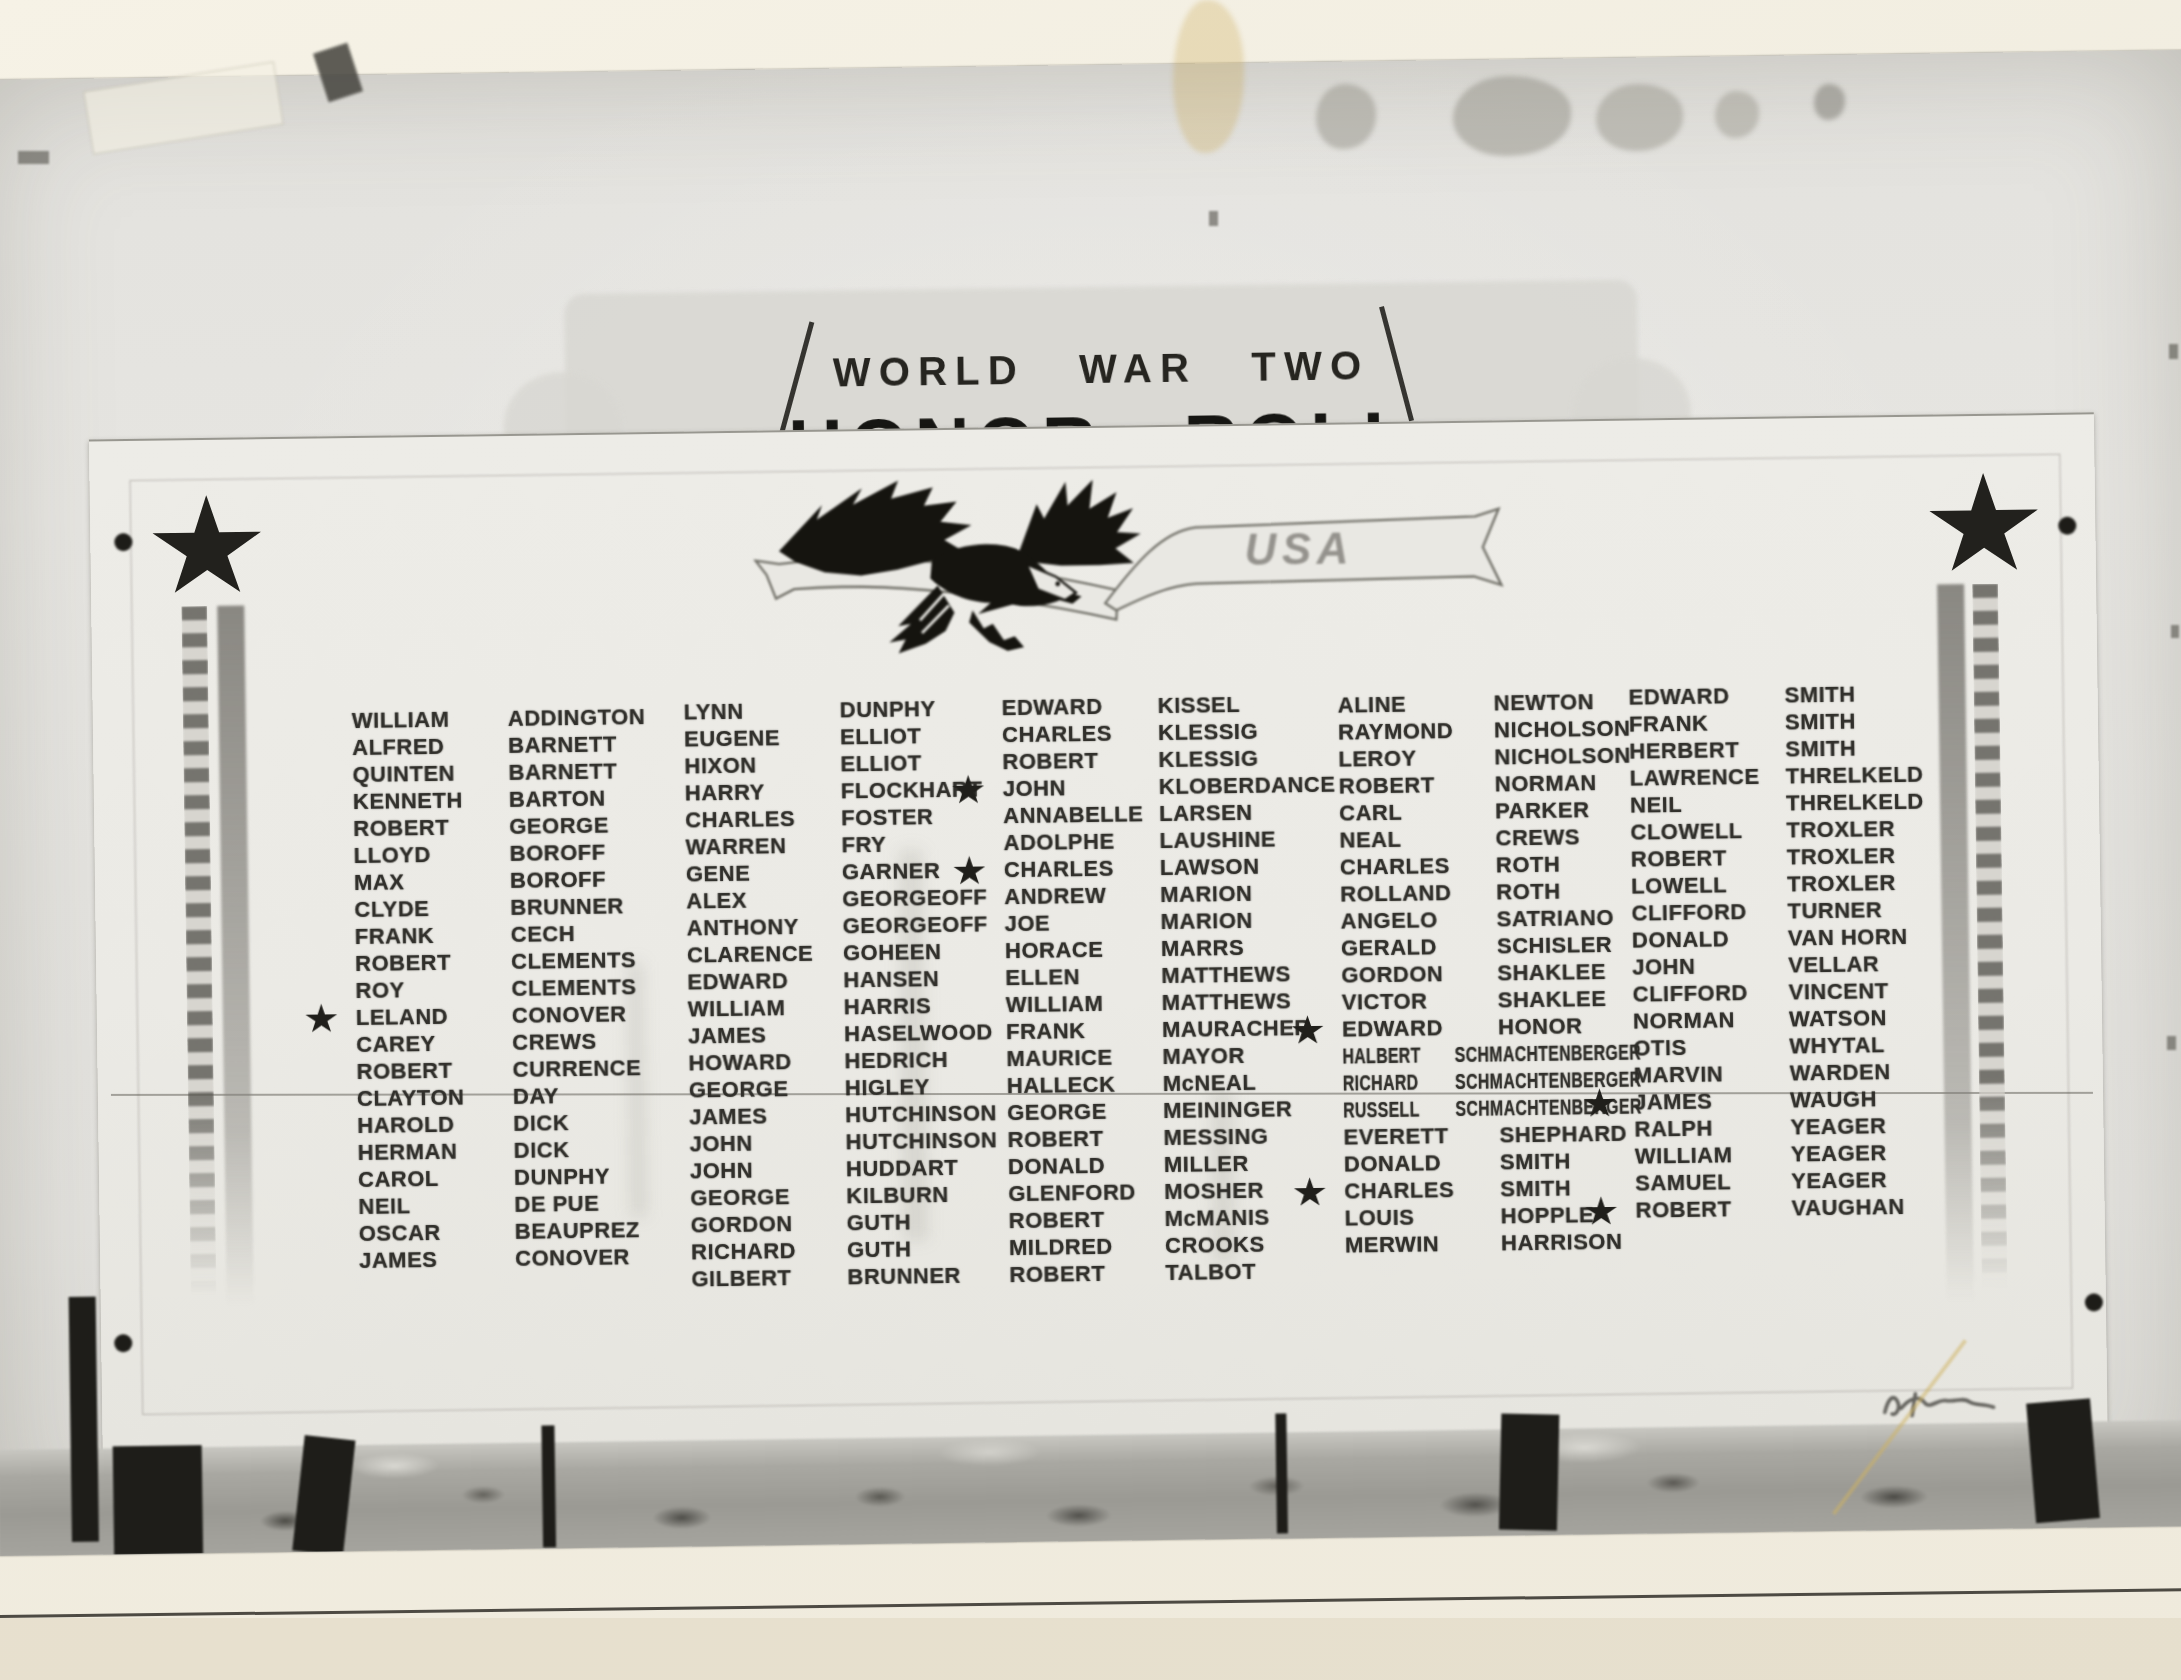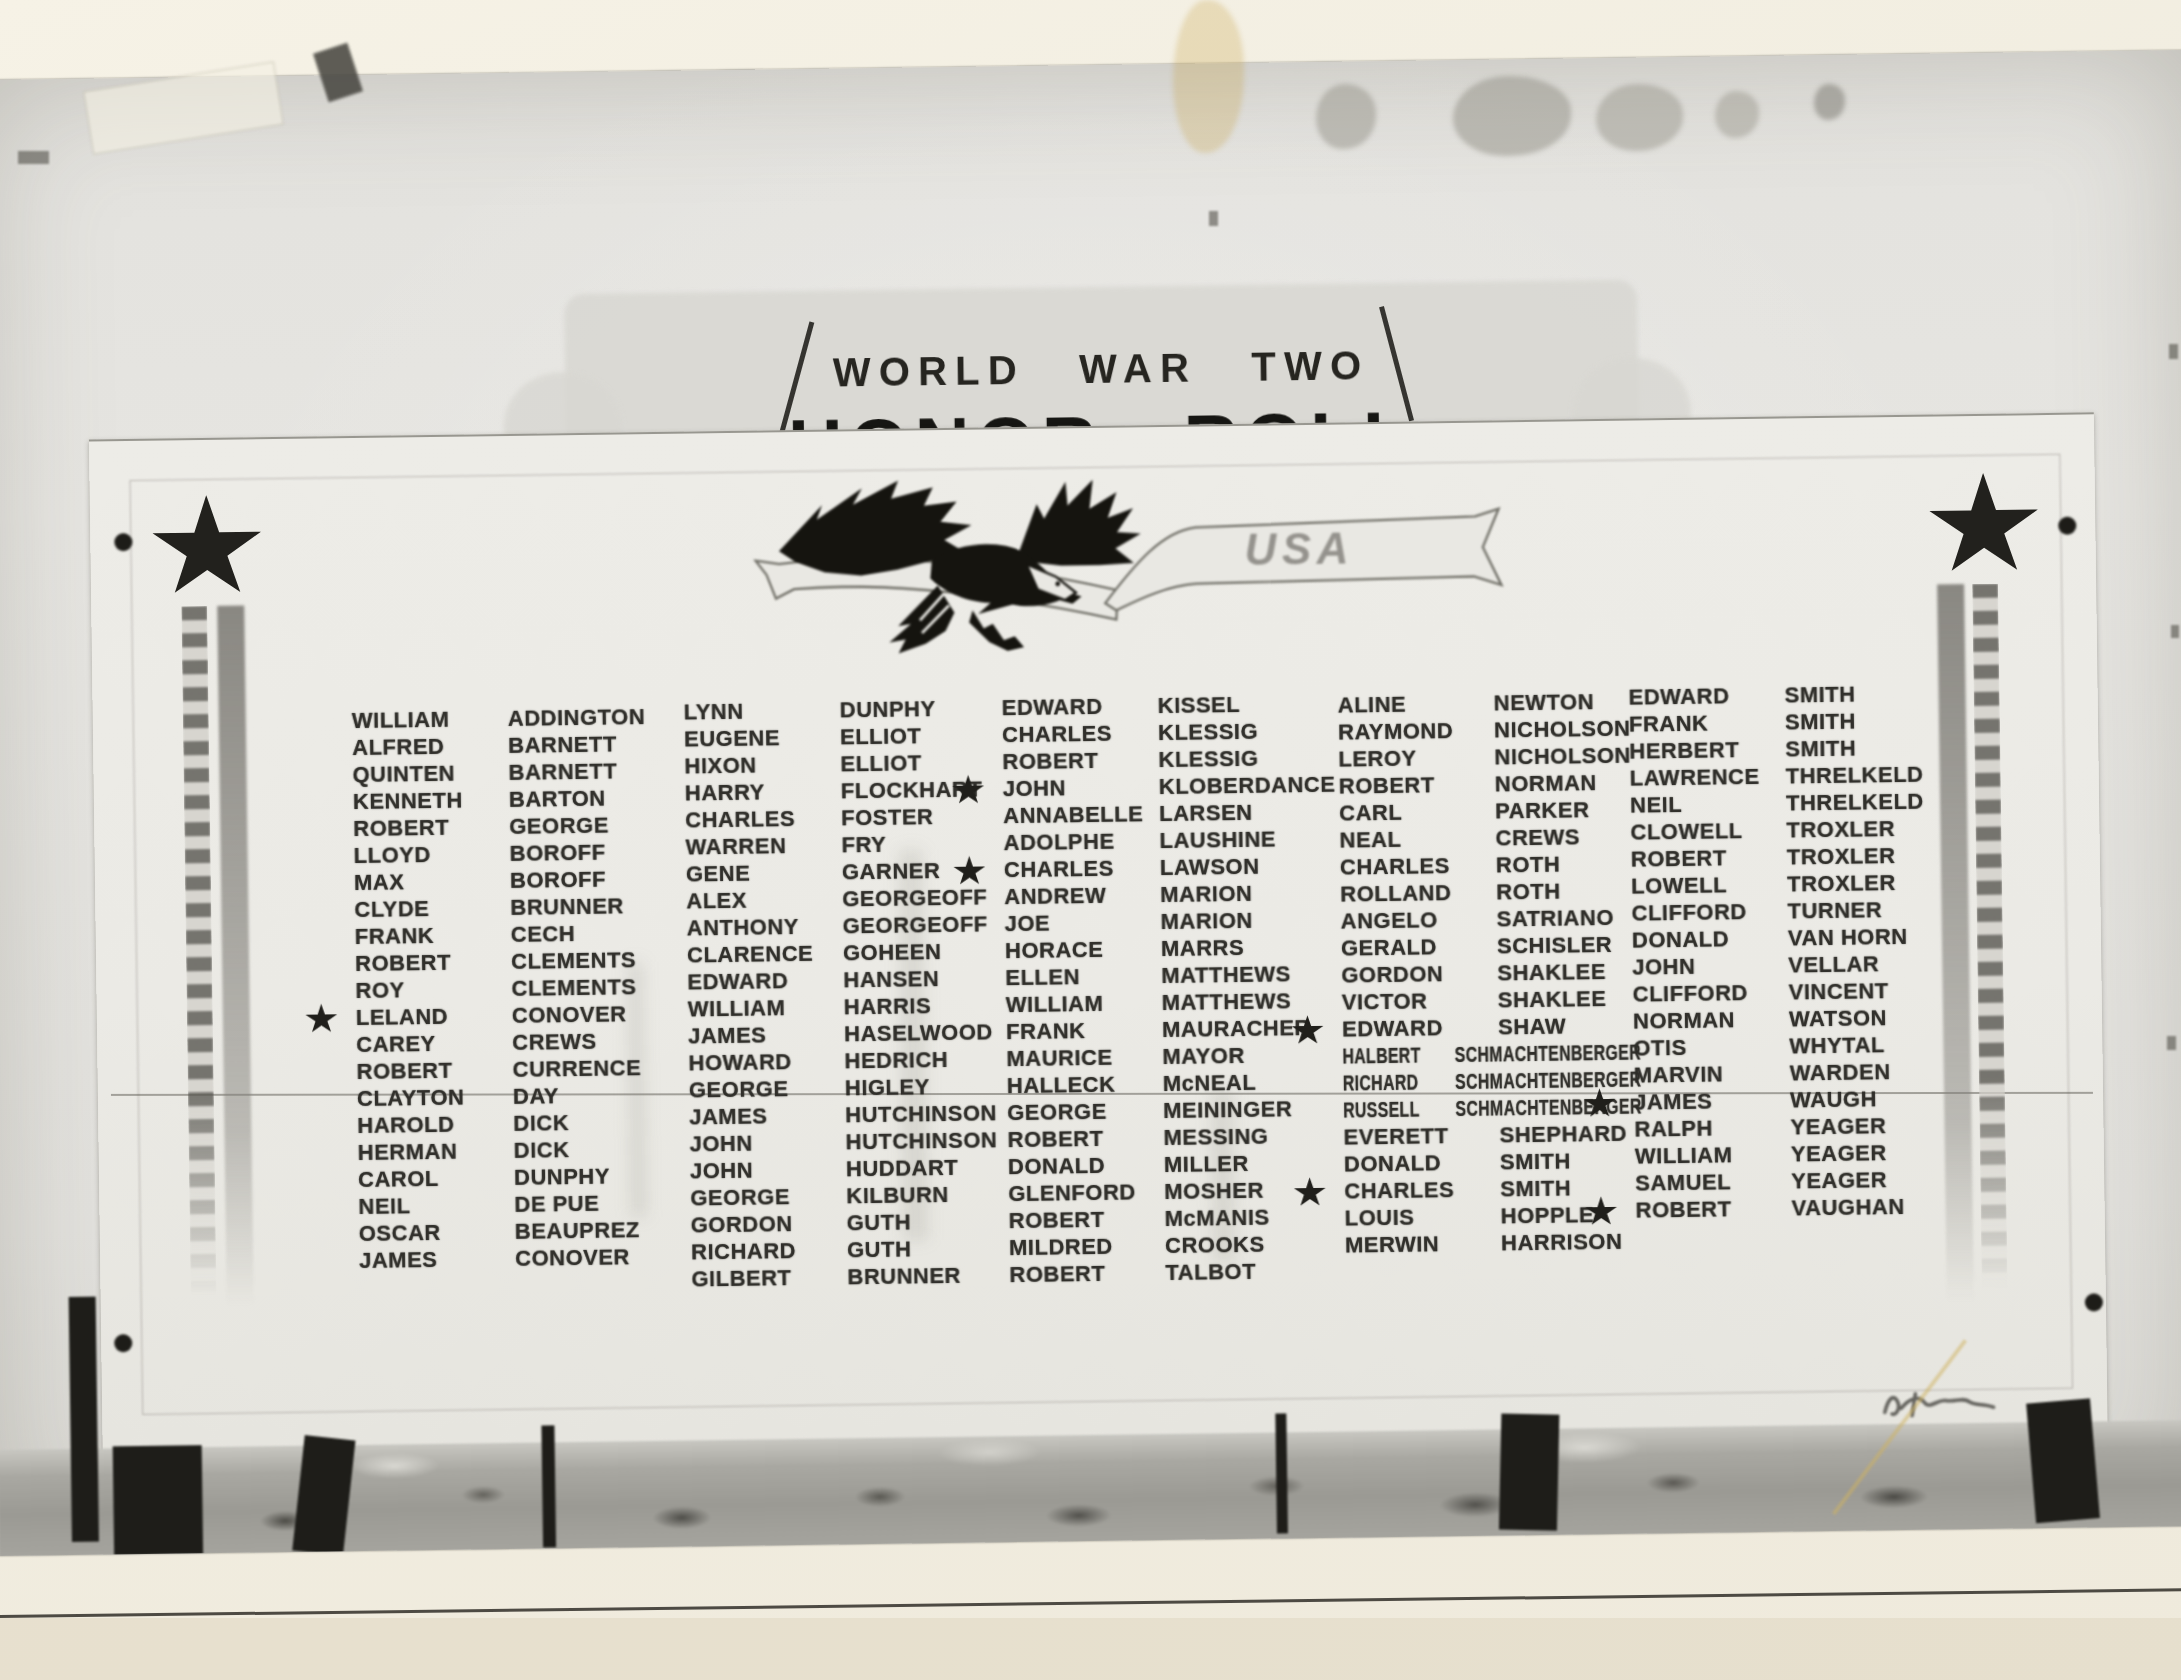--- a/index.html
+++ b/index.html
@@ -220,21 +220,21 @@
         <div class="name-row" style="height: 27px;"><span class="name-first">LEROY</span><span class="name-last">NICHOLSON</span></div>
         <div class="name-row" style="height: 27px;"><span class="name-first">ROBERT</span><span class="name-last">NORMAN</span></div>
         <div class="name-row" style="height: 27px;"><span class="name-first">CARL</span><span class="name-last">PARKER</span></div>
         <div class="name-row" style="height: 27px;"><span class="name-first">NEAL</span><span class="name-last">CREWS</span></div>
         <div class="name-row" style="height: 27px;"><span class="name-first">CHARLES</span><span class="name-last">ROTH</span></div>
         <div class="name-row" style="height: 27px;"><span class="name-first">ROLLAND</span><span class="name-last">ROTH</span></div>
         <div class="name-row" style="height: 27px;"><span class="name-first">ANGELO</span><span class="name-last">SATRIANO</span></div>
         <div class="name-row" style="height: 27px;"><span class="name-first">GERALD</span><span class="name-last">SCHISLER</span></div>
         <div class="name-row" style="height: 27px;"><span class="name-first">GORDON</span><span class="name-last">SHAKLEE</span></div>
         <div class="name-row" style="height: 27px;"><span class="name-first">VICTOR</span><span class="name-last">SHAKLEE</span></div>
-        <div class="name-row" style="height: 27px;"><span class="star-marker" style="left: -51px;"></span><span class="name-first">EDWARD</span><span class="name-last">SHAW</span></div>
+        <div class="name-row" style="height: 27px;"><span class="star-marker" style="left: -51px;"></span><span class="name-first">EDWARD</span><span class="name-last">HONOR</span></div>
         <div class="name-row" style="height: 27px; transform: scaleX(0.72); transform-origin: 0px 50%;"><span class="name-first">HALBERT</span><span class="name-last">SCHMACHTENBERGER</span></div>
         <div class="name-row" style="height: 27px; transform: scaleX(0.72); transform-origin: 0px 50%;"><span class="name-first">RICHARD</span><span class="name-last">SCHMACHTENBERGER</span></div>
         <div class="name-row" style="height: 27px; transform: scaleX(0.72); transform-origin: 0px 50%;"><span class="name-first">RUSSELL</span><span class="name-last">SCHMACHTENBERGER</span></div>
         <div class="name-row" style="height: 27px;"><span class="name-first">EVERETT</span><span class="name-last">SHEPHARD</span></div>
         <div class="name-row" style="height: 27px;"><span class="name-first">DONALD</span><span class="name-last">SMITH</span></div>
         <div class="name-row" style="height: 27px;"><span class="star-marker" style="left: -51px;"></span><span class="name-first">CHARLES</span><span class="name-last">SMITH</span></div>
         <div class="name-row" style="height: 27px;"><span class="name-first">LOUIS</span><span class="name-last">HOPPLE</span></div>
         <div class="name-row" style="height: 27px;"><span class="name-first">MERWIN</span><span class="name-last">HARRISON</span></div>
       </div>
       <div class="name-col" style="left: 1641px; top: 627px;">

